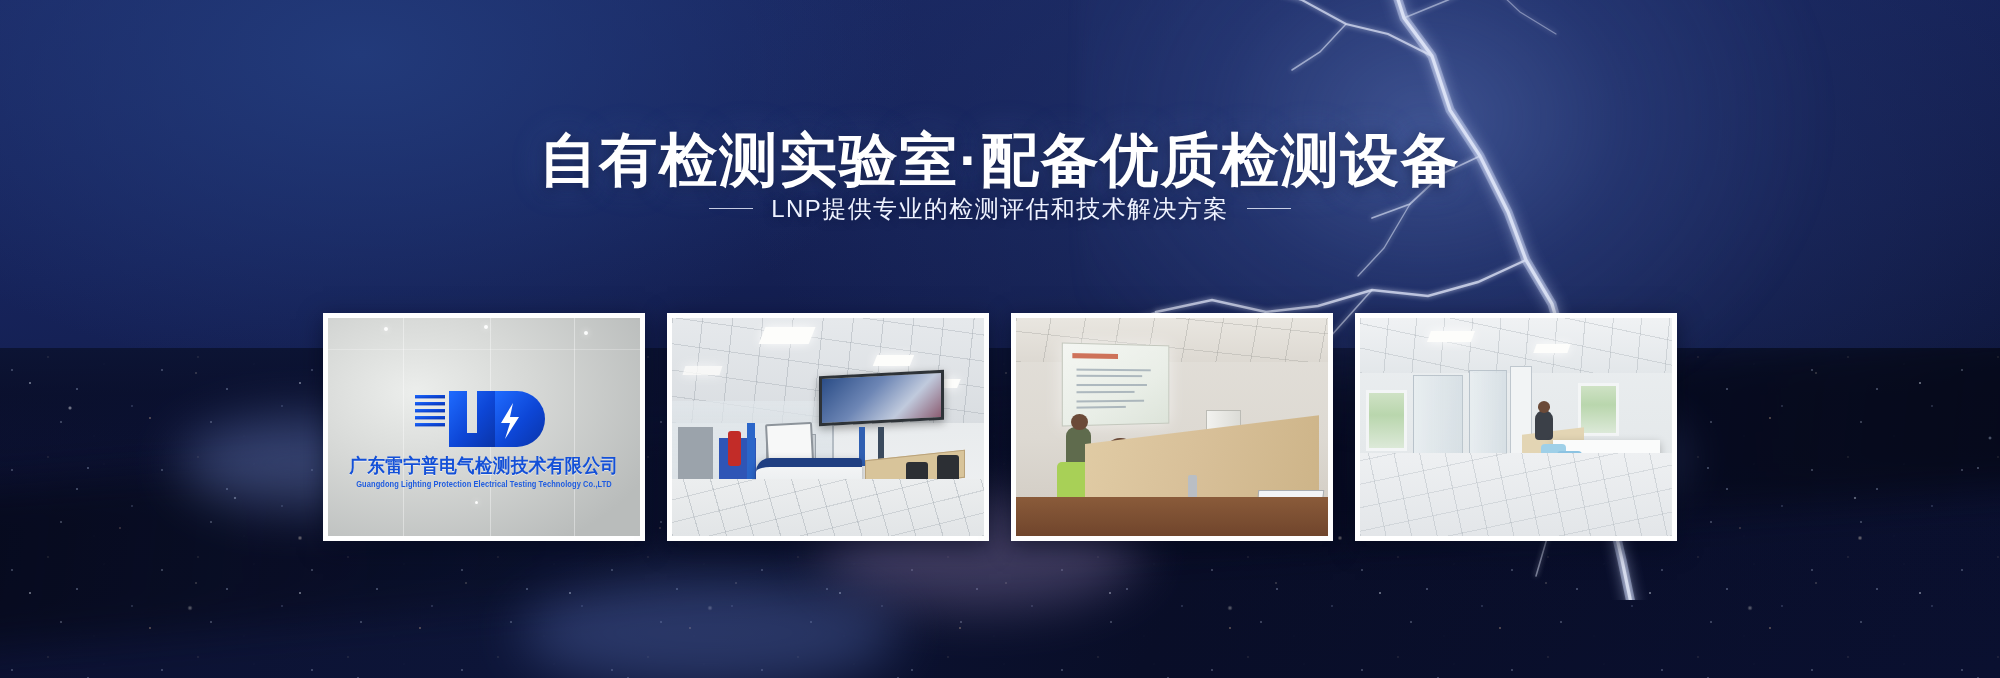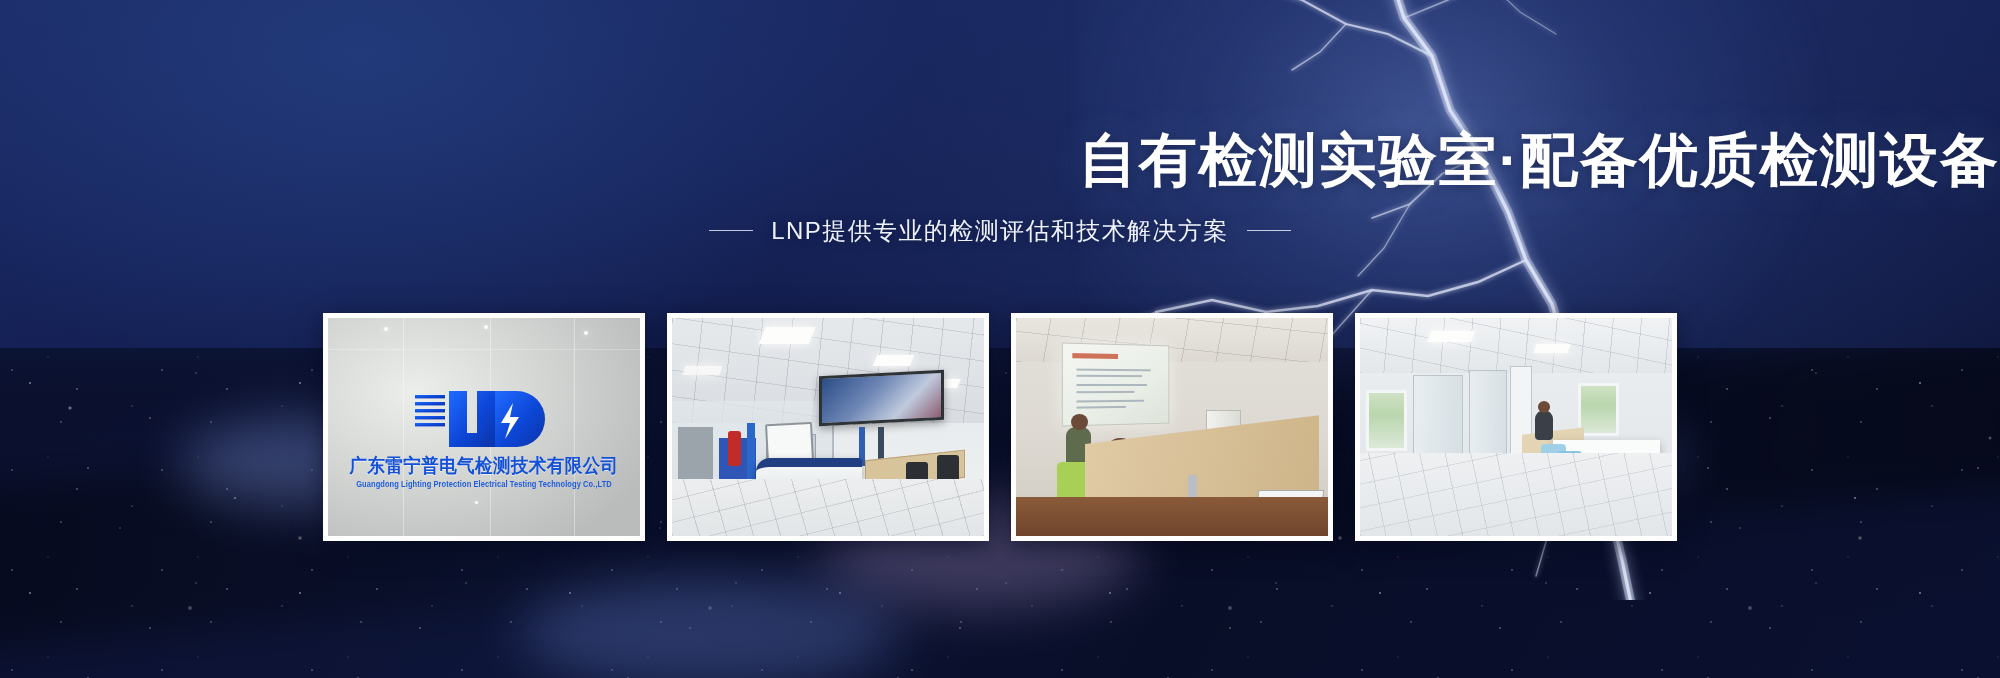--- a/index.html
+++ b/index.html
@@ -105,34 +105,33 @@
     background: radial-gradient(ellipse at 45% 45%, rgba(130,160,235,0.30) 0%, rgba(90,120,205,0.13) 35%, rgba(60,90,180,0) 70%);
     filter: blur(8px);
     pointer-events: none;
   }
 
   
   .headline {
     position: absolute;
     top: 0; left: 0; right: 0;
     padding-top: 128px;
-    text-align: right;
+    text-align: center;
     z-index: 6;
   }
   .title {
     font-size: 58px;
     font-weight: 700;
     color: #ffffff;
     letter-spacing: 2px;
     line-height: 1.12;
     text-shadow: 0 2px 14px rgba(10,18,52,.65), 0 0 34px rgba(120,155,235,.30);
     white-space: nowrap;
   }
   .subline {
-    margin-top: 22px;
     display: flex;
     align-items: center;
     justify-content: center;
     gap: 18px;
   }
   .rule {
     display: block;
     width: 44px;
     height: 1px;
     background: rgba(235,240,255,.82);

